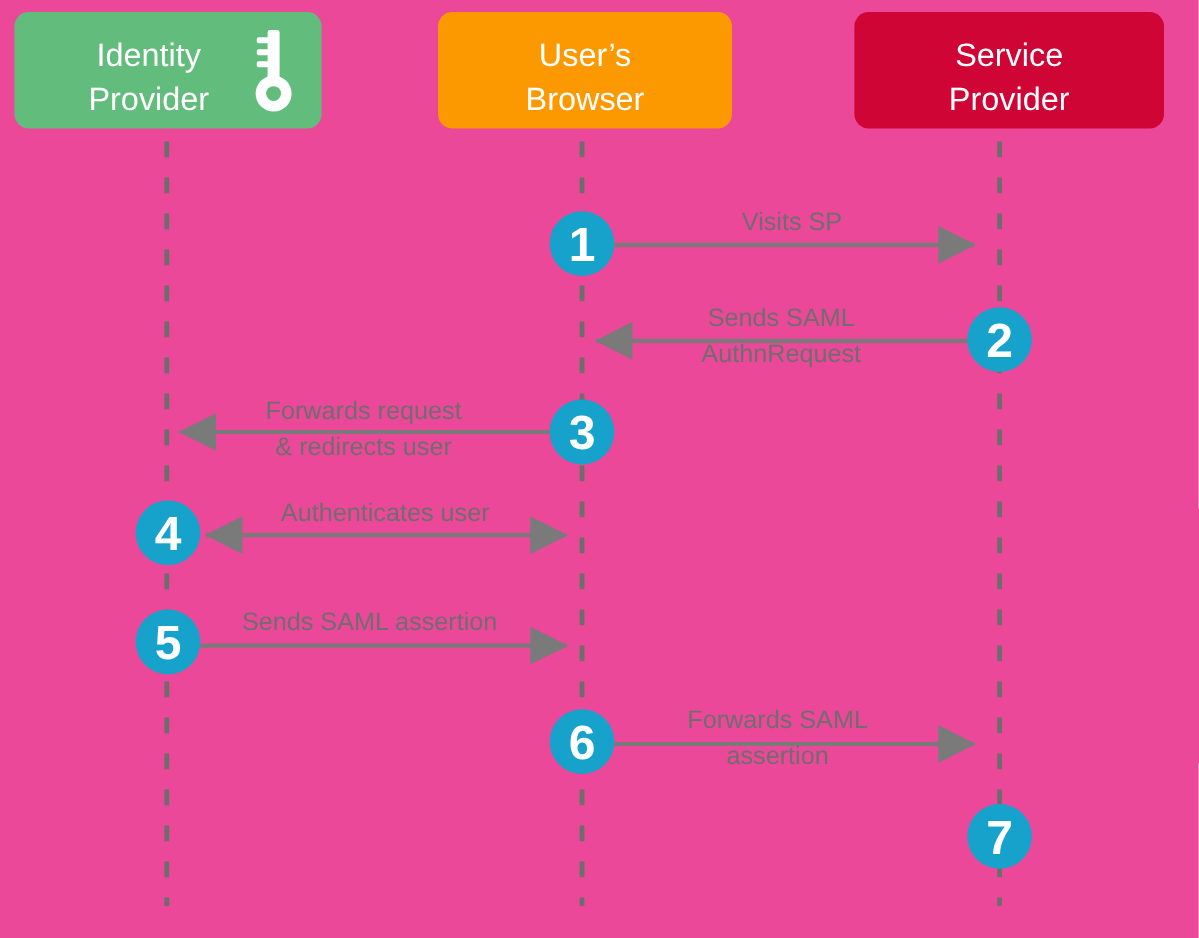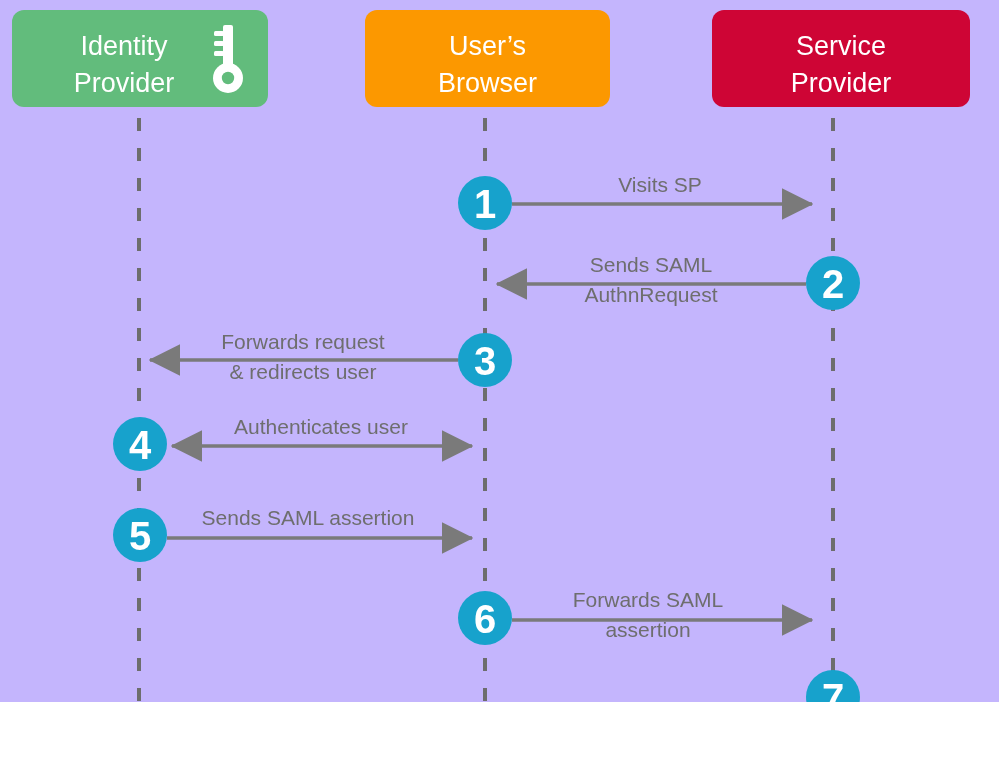--- a/index.html
+++ b/index.html
@@ -6,22 +6,22 @@
     margin: 0;
     padding: 0;
     background: #ffffff;
   }
   body {
     font-family: "Liberation Sans", sans-serif;
   }
   #diagram {
     position: relative;
     width: 999px;
-    height: 702px;
-    background: #c4b5fd;
+    height: 782px;
+    background: #ec4899;
     overflow: hidden;
   }
   #diagram svg {
     position: absolute;
     top: 0;
     left: 0;
     width: 999px;
     height: 782px;
   }
   .actor-label {

